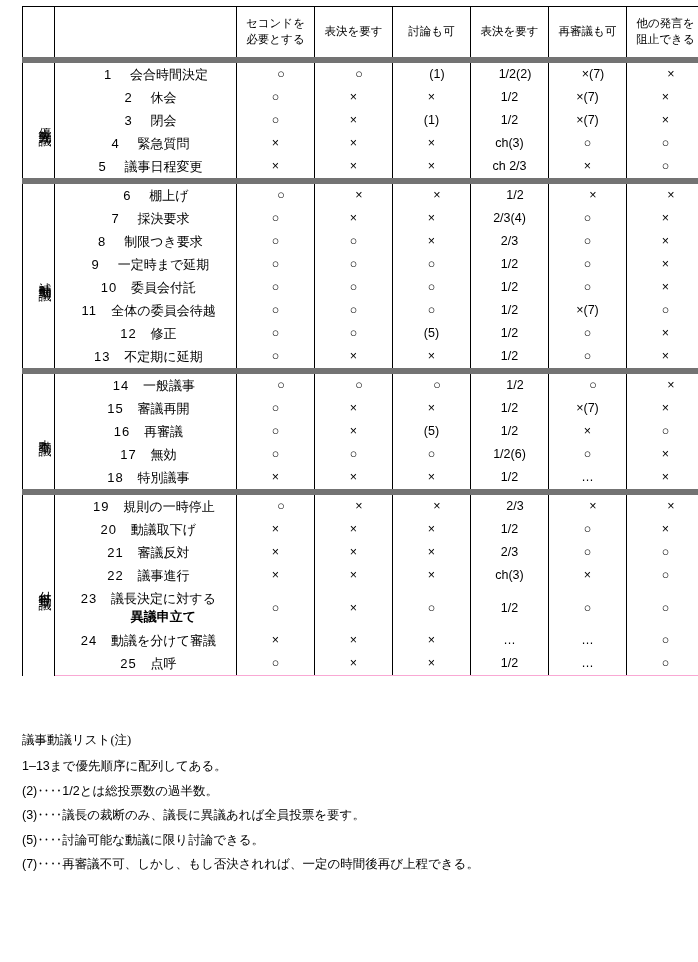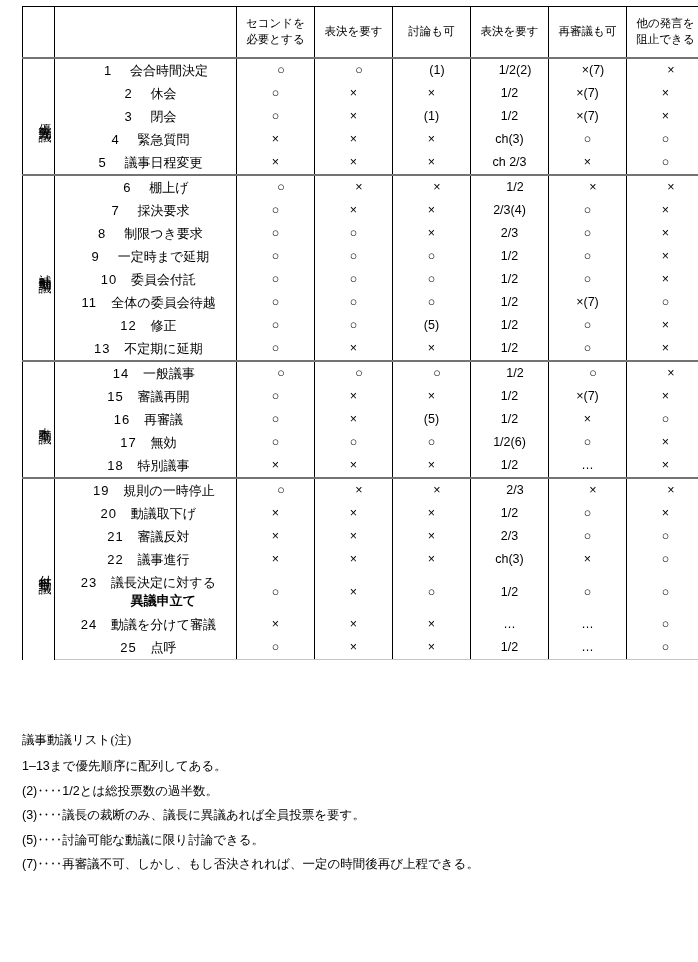--- a/index.html
+++ b/index.html
@@ -78,21 +78,21 @@
   td.name .ttl {
     display: inline-block;
     padding-left: 8px;
   }
   td.val {
     font-size: 12.5px;
     height: 23px;
     line-height: 23px;
   }
   tr.row td { border-top: none; border-bottom: none; }
-  tr.blockstart td { border-top: 2px solid #737373; padding-left: 11px; }
+  tr.blockstart td { border-top: 6px solid #737373; padding-left: 11px; }
   tr.blockend td { border-bottom: 1px solid #f9a8d4; }
 
   tr.row td.name, tr.row td.val { border-left: 1px solid #000; border-right: 1px solid #000; }
 
   
   td.name.two {
     line-height: 1.35;
     padding-top: 1px;
     padding-bottom: 1px;
   }

